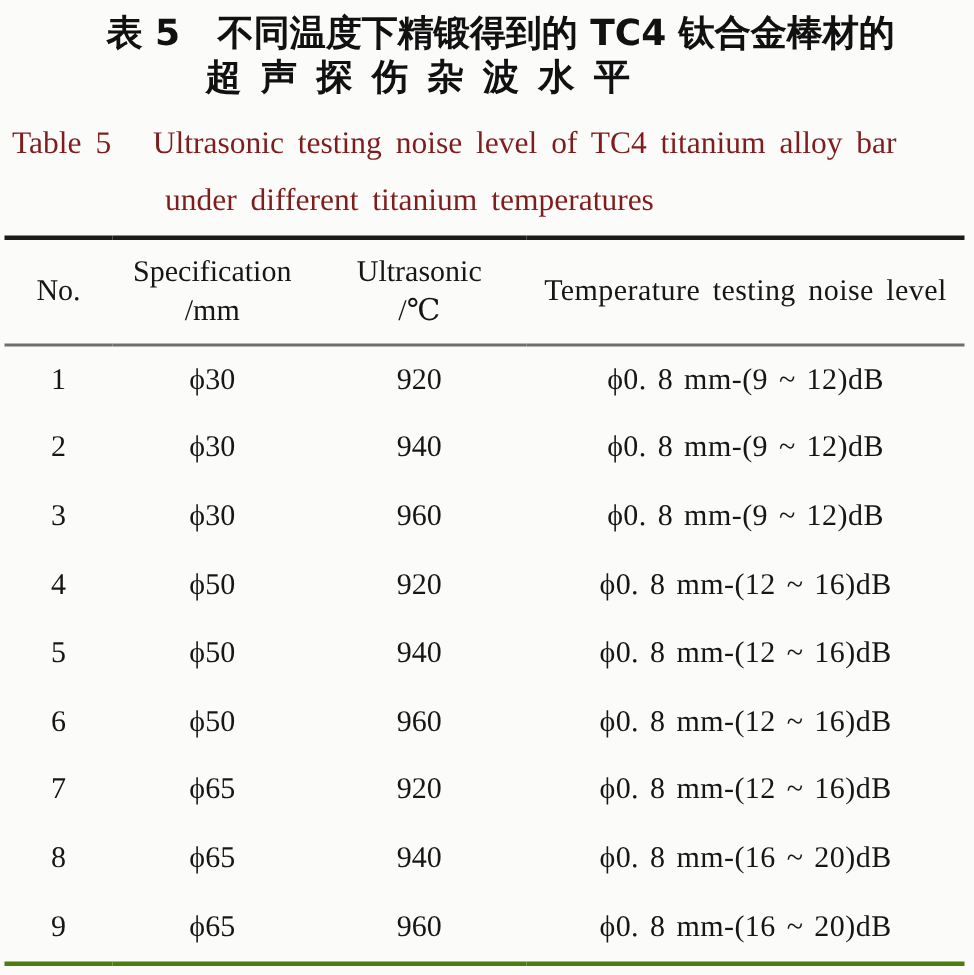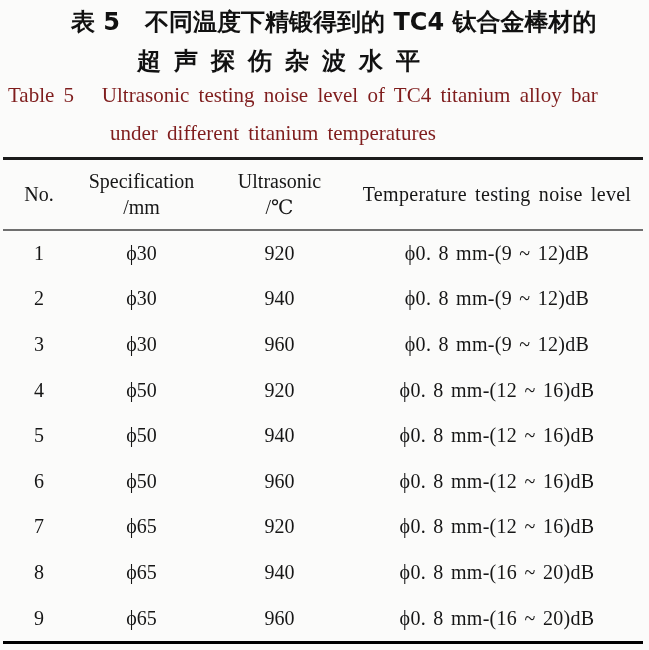--- a/index.html
+++ b/index.html
@@ -13,39 +13,39 @@
   }
   .caption-zh {
     position: absolute;
     font-family: "DejaVu Sans", "Liberation Sans", sans-serif;
     font-weight: bold;
     font-size: 24px;
     white-space: pre;
     color: #111;
   }
   #zh-line1 { left: 71px; top: 6px; }
-  #zh-line2 { left: 137px; top: 45px; letter-spacing: 13px; }
+  #zh-line2 { left: 137px; top: 35px; letter-spacing: 13px; }
   .caption-en {
     position: absolute;
     font-size: 21px;
     white-space: pre;
     word-spacing: 4px;
     color: #7f1d1d;
   }
   #en-line1 { left: 8px; top: 83px; }
   #en-line2 { left: 110px; top: 121px; }
 
   table.paper-table {
     position: absolute;
     left: 3px; top: 157px;
     width: 640px;
     border-collapse: collapse;
     table-layout: fixed;
     border-top: 3px solid #1b1b1b;
-    border-bottom: 3px solid #000000;
+    border-bottom: 3px solid #4d7c0f;
   }
   col.c-no   { width: 72px; }
   col.c-spec { width: 133px; }
   col.c-temp { width: 143px; }
   thead tr { height: 71px; border-bottom: 2px solid #6f6f6f; }
   th {
     font-weight: normal;
     font-size: 20px;
     text-align: center;
     vertical-align: middle;

